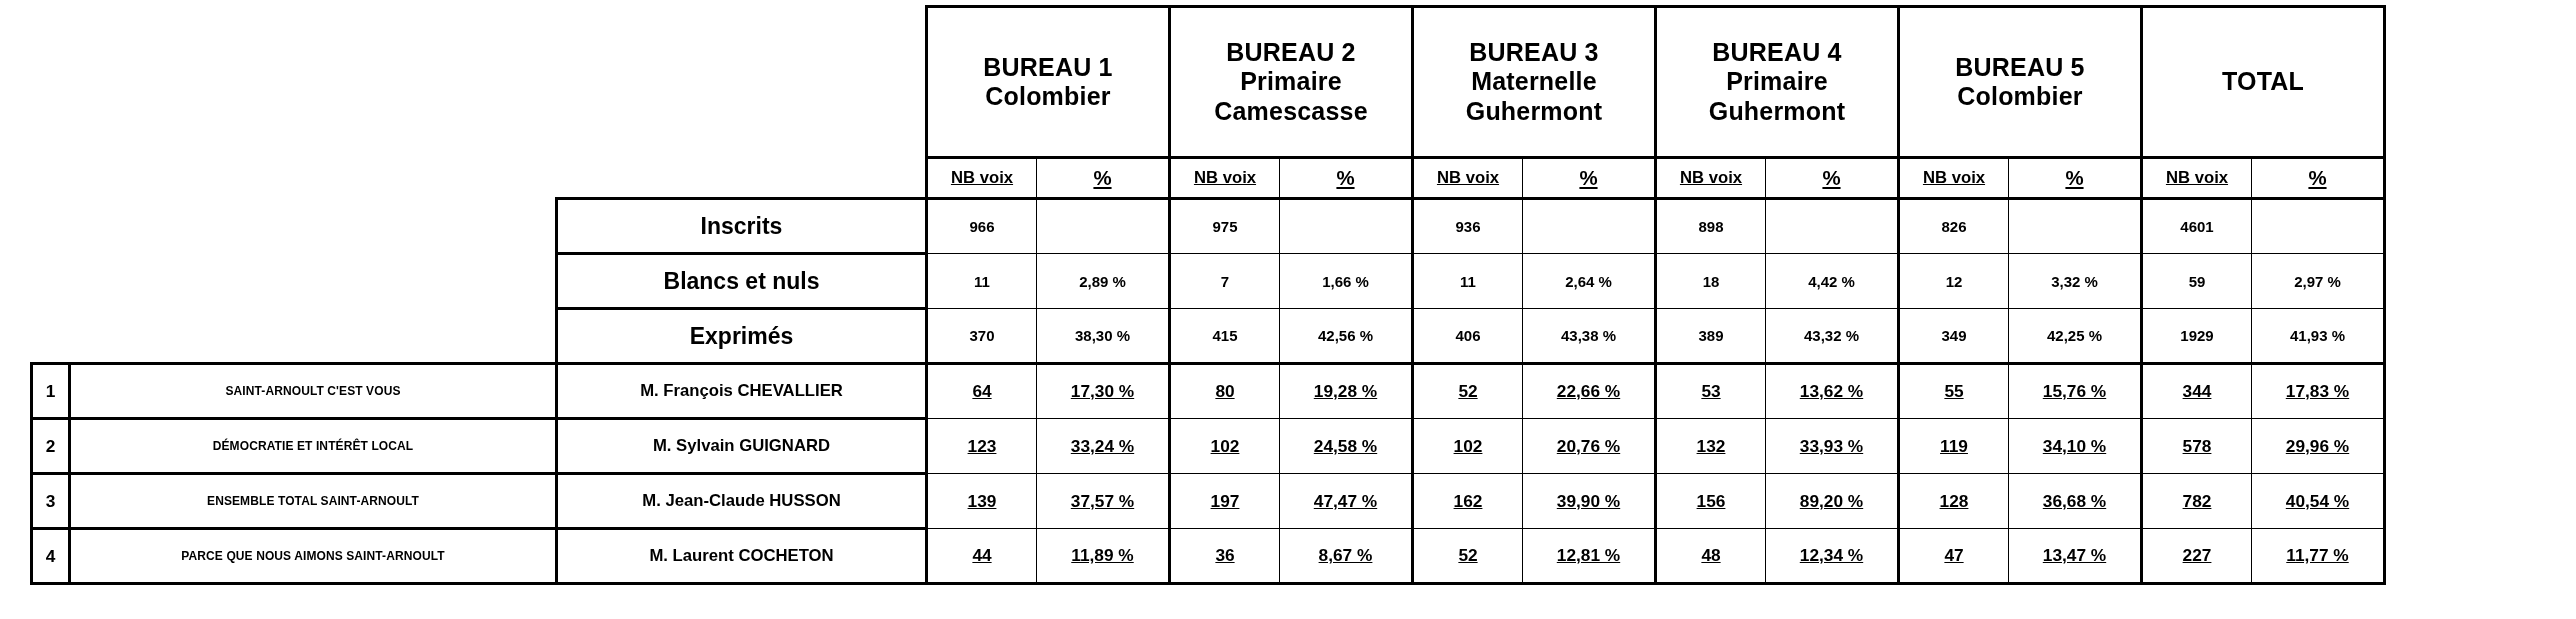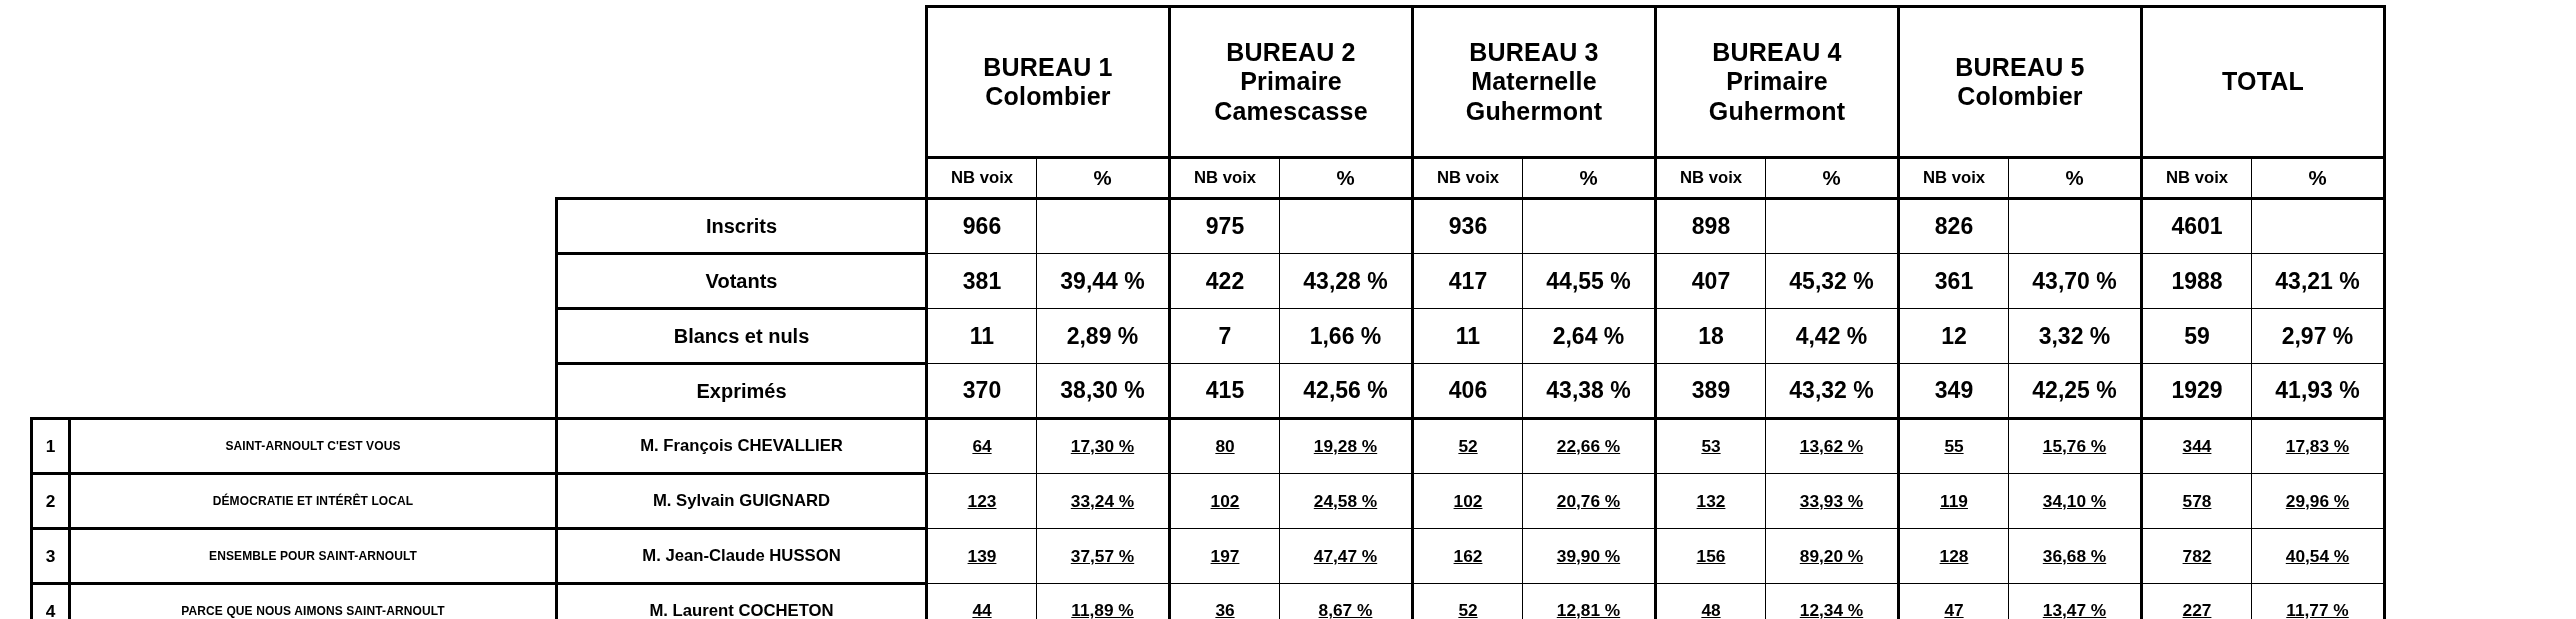--- a/index.html
+++ b/index.html
@@ -68,32 +68,33 @@
     letter-spacing: 0.2px;
   }
   .bureau-head .l1 { display: block; }
   .bureau-head .l2 { display: block; }
   .bureau-head .l3 { display: block; }
 
   .sub-head {
     font-size: 16.7px;
     height: 38px;
     font-weight: bold;
+    text-decoration: underline;
   }
   .sub-head.pct { font-size: 20.4px; }
 
   .stat-label {
     text-align: left;
     padding-left: 8.6px;
-    font-size: 20px;
+    font-size: 23px;
     font-weight: bold;
     height: 52px;
   }
   .stat-val {
-    font-size: 23px;
+    font-size: 15px;
     height: 52px;
   }
 
   .cand-rank {
     font-size: 17.3px;
     height: 52px;
   }
   .cand-list {
     font-size: 12px;
     height: 52px;
@@ -200,37 +201,20 @@
         <td class="stat-val bl bb-thin br-thin">936</td>
         <td class="stat-val br bb-thin"></td>
         <td class="stat-val bl bb-thin br-thin">898</td>
         <td class="stat-val br bb-thin"></td>
         <td class="stat-val bl bb-thin br-thin">826</td>
         <td class="stat-val br bb-thin"></td>
         <td class="stat-val bl bb-thin br-thin">4601</td>
         <td class="stat-val br bb-thin"></td>
       </tr>
 
-      <tr>
-        <td class="blank"></td>
-        <td class="blank"></td>
-        <td class="stat-label bx">Votants</td>
-        <td class="stat-val bl bb-thin br-thin">381</td>
-        <td class="stat-val br bb-thin">39,44 %</td>
-        <td class="stat-val bl bb-thin br-thin">422</td>
-        <td class="stat-val br bb-thin">43,28 %</td>
-        <td class="stat-val bl bb-thin br-thin">417</td>
-        <td class="stat-val br bb-thin">44,55 %</td>
-        <td class="stat-val bl bb-thin br-thin">407</td>
-        <td class="stat-val br bb-thin">45,32 %</td>
-        <td class="stat-val bl bb-thin br-thin">361</td>
-        <td class="stat-val br bb-thin">43,70 %</td>
-        <td class="stat-val bl bb-thin br-thin">1988</td>
-        <td class="stat-val br bb-thin">43,21 %</td>
-      </tr>
 
       <tr>
         <td class="blank"></td>
         <td class="blank"></td>
         <td class="stat-label bx">Blancs et nuls</td>
         <td class="stat-val bl bb-thin br-thin">11</td>
         <td class="stat-val br bb-thin">2,89 %</td>
         <td class="stat-val bl bb-thin br-thin">7</td>
         <td class="stat-val br bb-thin">1,66 %</td>
         <td class="stat-val bl bb-thin br-thin">11</td>
@@ -292,21 +276,21 @@
         <td class="cand-val bl bb-thin br-thin">132</td>
         <td class="cand-val br bb-thin">33,93 %</td>
         <td class="cand-val bl bb-thin br-thin">119</td>
         <td class="cand-val br bb-thin">34,10 %</td>
         <td class="cand-val bl bb-thin br-thin">578</td>
         <td class="cand-val br bb-thin">29,96 %</td>
       </tr>
 
       <tr>
         <td class="cand-rank bx">3</td>
-        <td class="cand-list bx">ENSEMBLE POUR SAINT-ARNOULT</td>
+        <td class="cand-list bx">ENSEMBLE TOTAL SAINT-ARNOULT</td>
         <td class="cand-name bx">M. Jean-Claude HUSSON</td>
         <td class="cand-val bl bb-thin br-thin">139</td>
         <td class="cand-val br bb-thin">37,57 %</td>
         <td class="cand-val bl bb-thin br-thin">197</td>
         <td class="cand-val br bb-thin">47,47 %</td>
         <td class="cand-val bl bb-thin br-thin">162</td>
         <td class="cand-val br bb-thin">39,90 %</td>
         <td class="cand-val bl bb-thin br-thin">156</td>
         <td class="cand-val br bb-thin">89,20 %</td>
         <td class="cand-val bl bb-thin br-thin">128</td>

